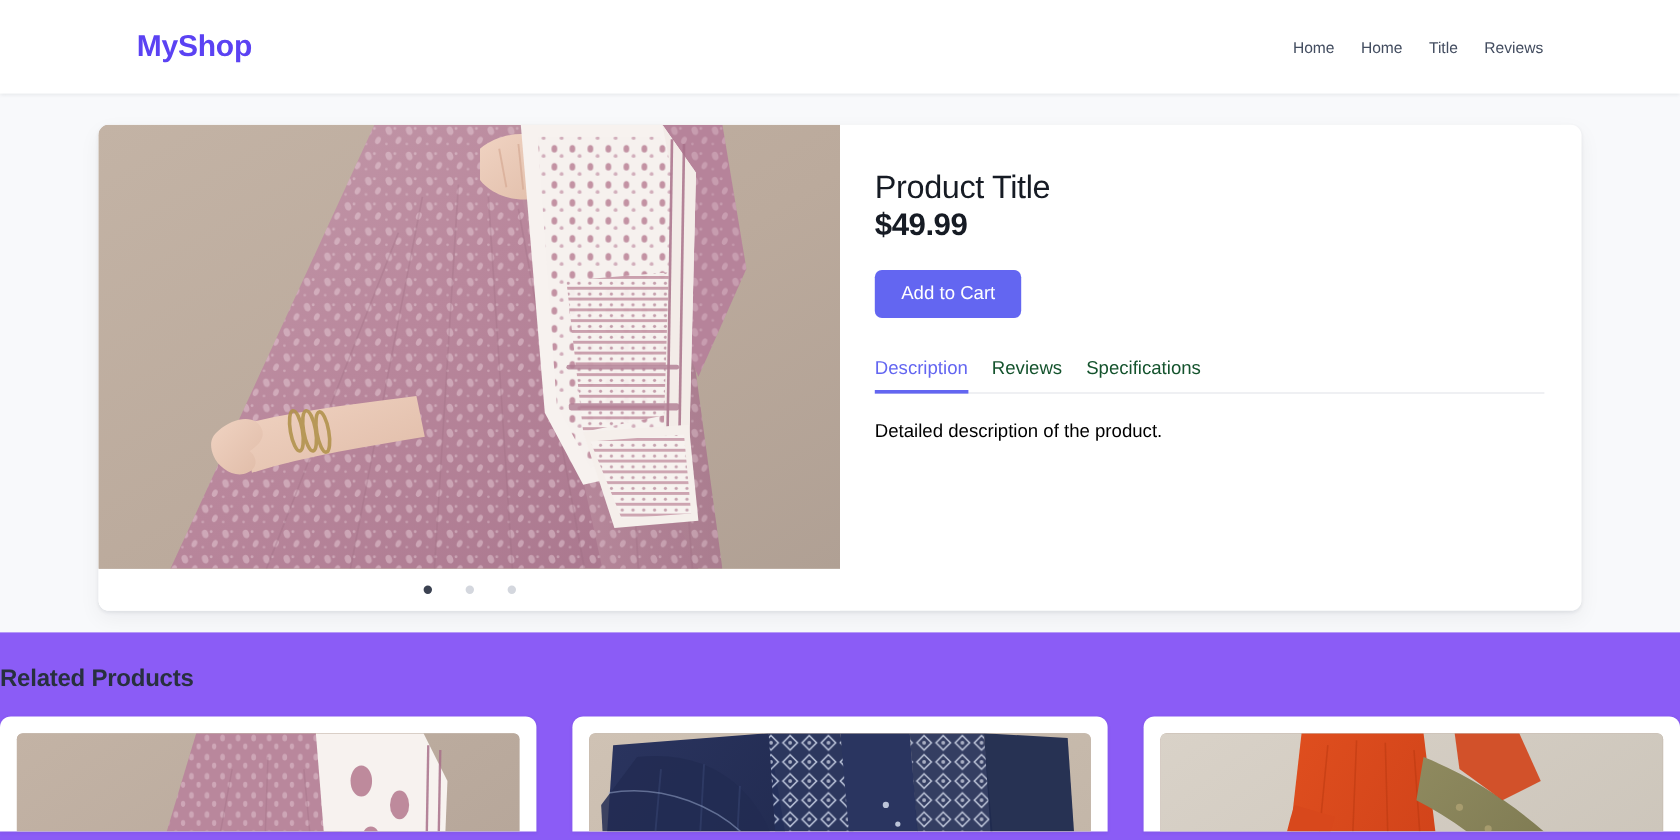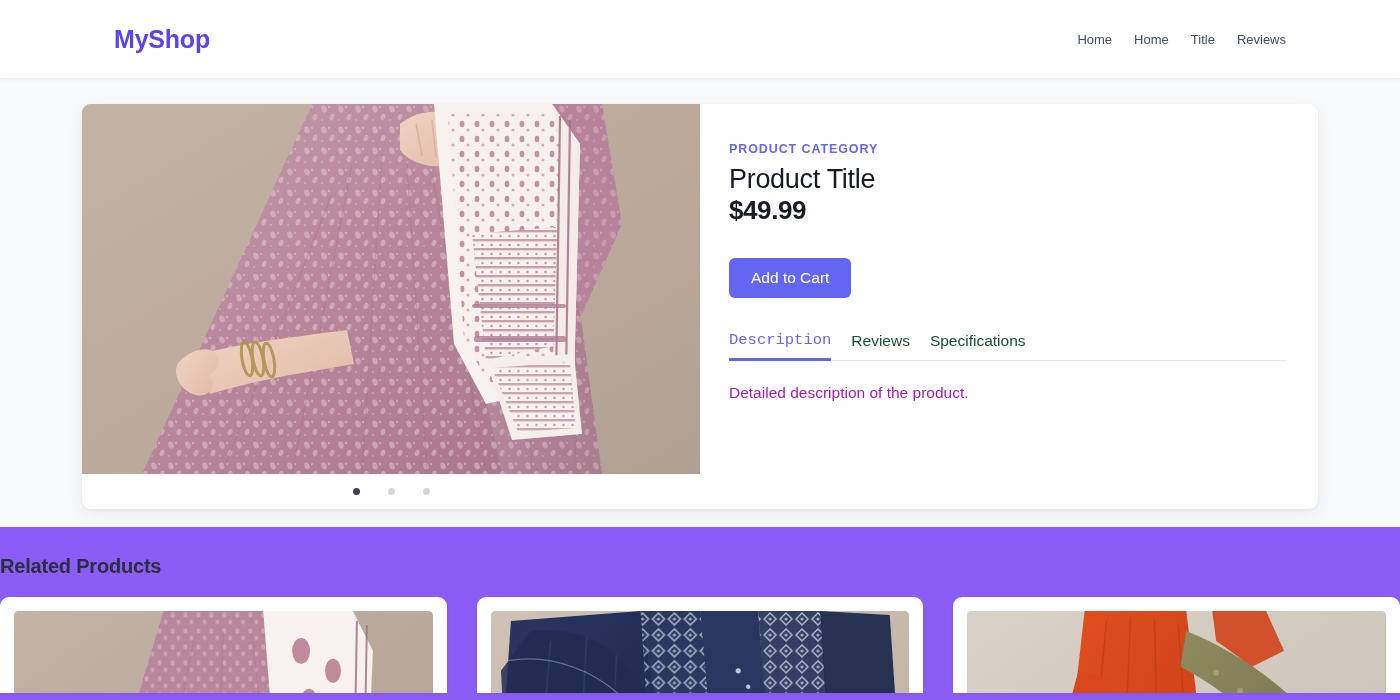--- a/index.html
+++ b/index.html
@@ -120,21 +120,21 @@
     font-size: 15.5px;
     color: #6b7486;
     margin-bottom: 21px;
     line-height: 1.3;
   }
   .price {
     font-size: 26px;
     font-weight: bold;
     color: #161b24;
     letter-spacing: -0.4px;
-    margin-bottom: 32px;
+    margin-bottom: 22px;
   }
   .add-to-cart {
     display: inline-block;
     background: #6366f1;
     color: #ffffff;
     font-family: "Liberation Sans", sans-serif;
     font-size: 15.5px;
     border: none;
     border-radius: 6px;
     padding: 11px 22px 12px 22px;
@@ -157,25 +157,24 @@
     padding-bottom: 9px;
     cursor: pointer;
     border-bottom: 3px solid transparent;
     margin-bottom: -1px;
     line-height: 1.1;
     white-space: nowrap;
   }
   .tab.active {
     color: #6366f1;
     border-bottom-color: #6366f1;
-    font-family: Liberation Mono, monospace;
   }
   .tab-panel {
     font-size: 15.5px;
-    color: #a21caf;
+    color: #000000;
     padding-top: 22px;
     line-height: 1.3;
   }
 
   
   .related-section {
     background: #8b5cf6;
     height: 173px;
     padding: 0;
   }
@@ -328,21 +327,20 @@
         </svg>
       </div>
       <div class="dots">
         <span class="dot active"></span>
         <span class="dot"></span>
         <span class="dot"></span>
       </div>
     </div>
 
     <div class="info">
-      <div class="category">PRODUCT CATEGORY</div>
       <h1 class="title">Product Title</h1>
       <div class="price">$49.99</div>
       <button class="add-to-cart">Add to Cart</button>
 
       <div class="tabs">
         <div class="tab active">Description</div>
         <div class="tab">Reviews</div>
         <div class="tab">Specifications</div>
       </div>
       <div class="tab-panel">Detailed description of the product.</div>

